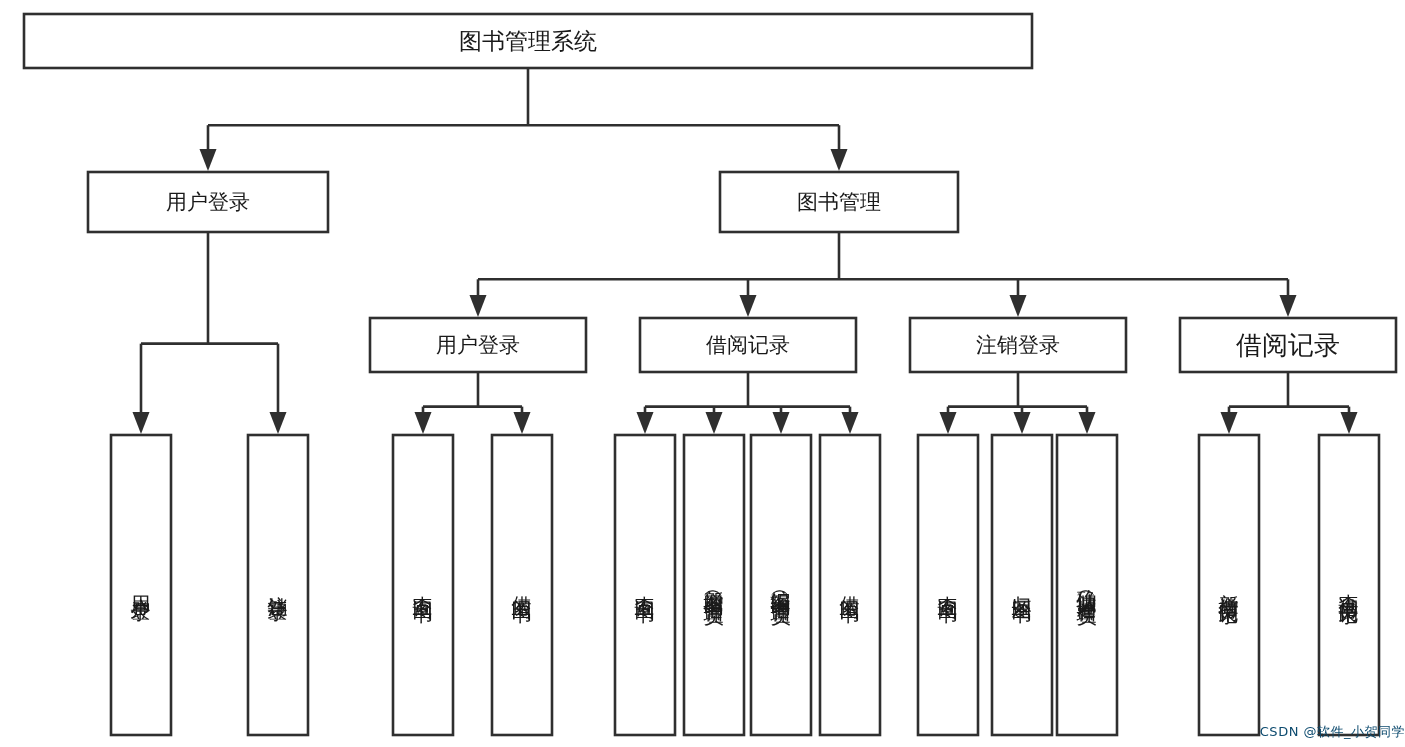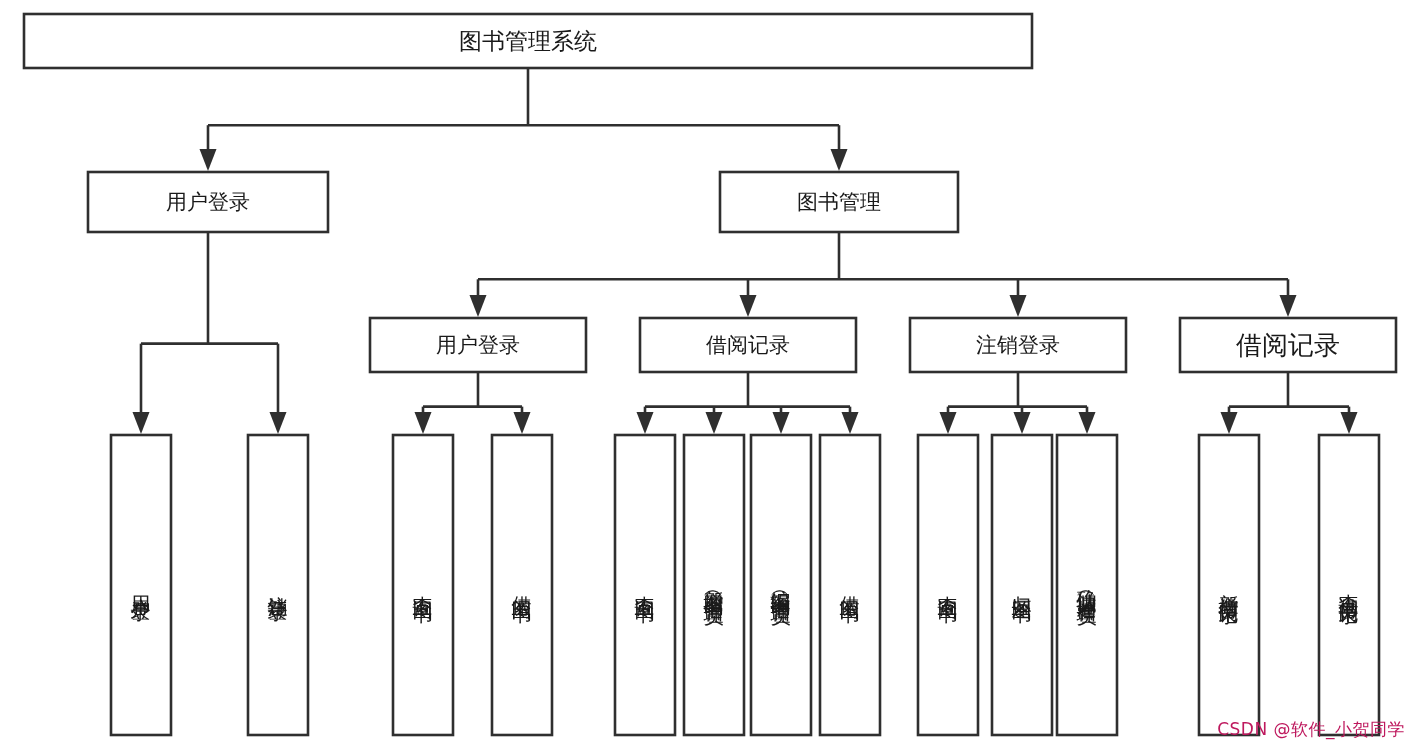--- a/index.html
+++ b/index.html
@@ -64,22 +64,22 @@
     font-family: "DejaVu Sans", "Liberation Sans", sans-serif;
     color: #1a1a1a;
     white-space: nowrap;
     pointer-events: none;
   }
   #watermark {
     position: absolute;
     right: 8px;
     bottom: 6px;
     font-family: "DejaVu Sans", "Liberation Sans", sans-serif;
-    font-size: 17px;
-    color: #be185d;
+    font-size: 13px;
+    color: #0c4a6e;
     letter-spacing: 0.5px;
     user-select: none;
     margin-top: 48px;
   }
 </style>
 </head>
 <body>
 
 <div id="diagram-root">
   <svg class="flow" viewBox="0 0 1405 747">

